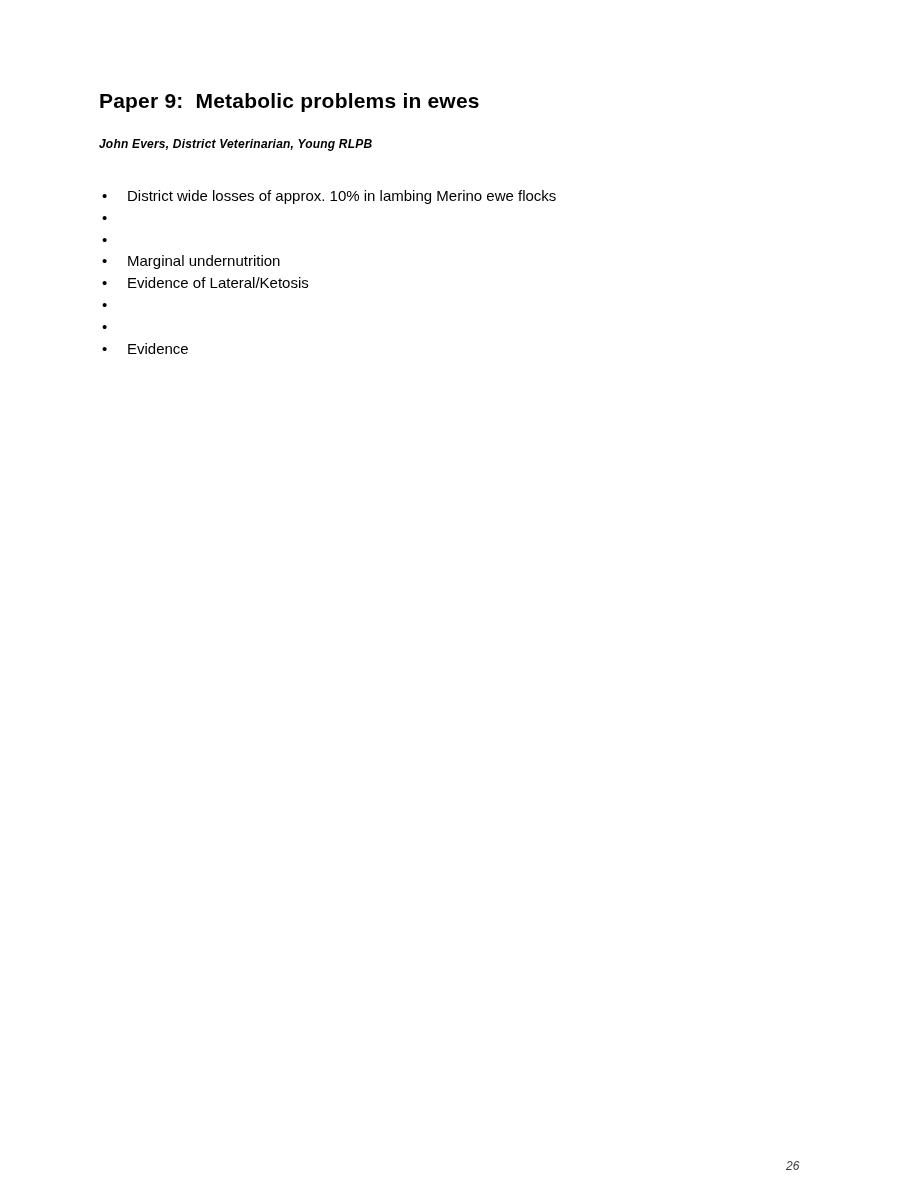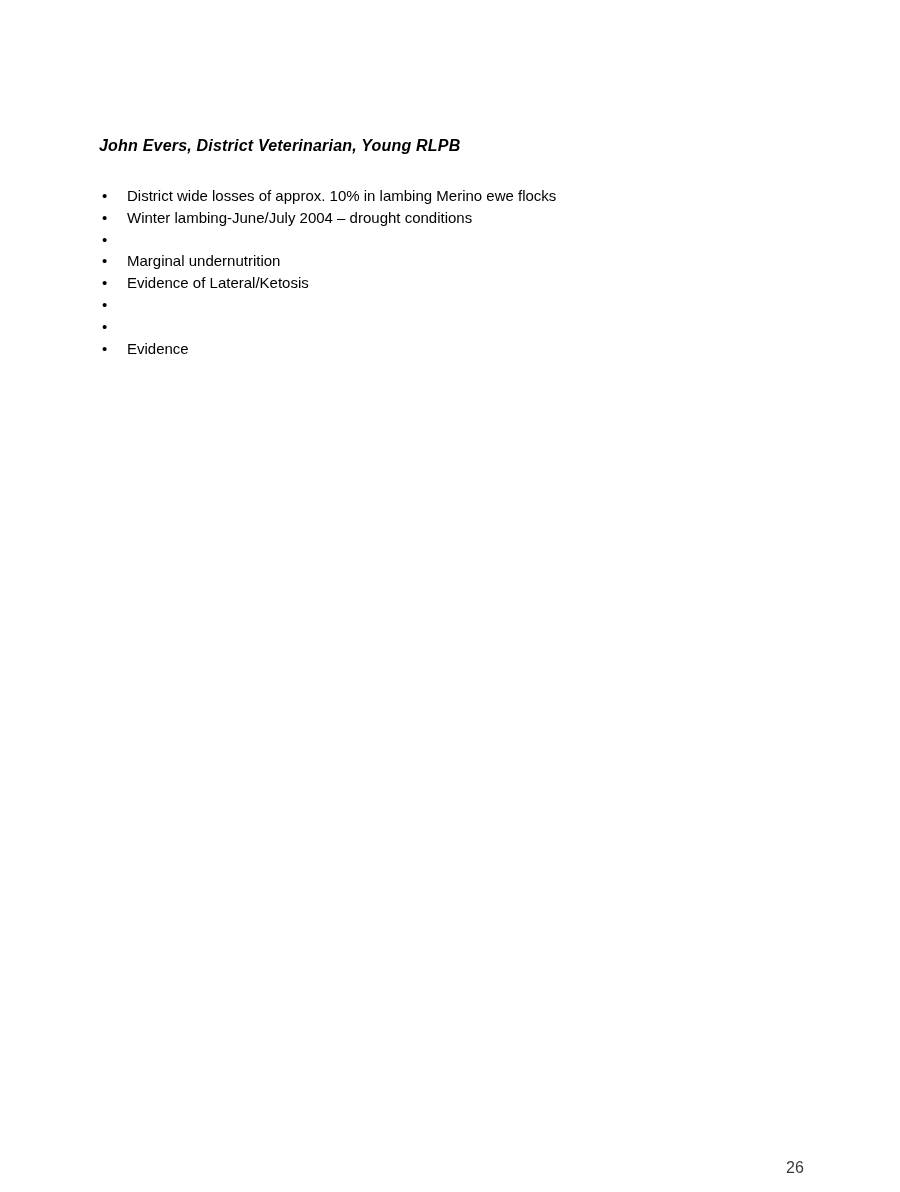--- a/index.html
+++ b/index.html
@@ -24,21 +24,21 @@
     font-size: 21px;
     font-weight: bold;
     color: #000000;
     white-space: pre-wrap;
     letter-spacing: 0.2px;
   }
   .doc-subtitle {
     position: absolute;
     left: 99px;
     top: 137px;
-    font-size: 16px;
+    font-size: 12px;
     font-weight: bold;
     font-style: italic;
     color: #000000;
     letter-spacing: 0.2px;
   }
   .bullet-list {
     position: absolute;
     left: 99px;
     top: 185px;
     list-style: none;
@@ -56,42 +56,43 @@
     padding-left: 3px;
     font-size: 15px;
   }
   .bullet-text {
     white-space: pre-wrap;
   }
   .page-number {
     position: absolute;
     left: 786px;
     top: 1159px;
-    font-size: 16px;
+    font-size: 12px;
     color: #3a3a3a;
+    font-style: italic;
   }
 </style>
 </head>
 <body>
 
 <div class="page">
 
+  <h1 class="doc-title">Paper 9:  Metabolic problems in ewes</h1>
 
   <h2 class="doc-subtitle">John Evers, District Veterinarian, Young RLPB</h2>
 
   <ul class="bullet-list">
 
       <li>
         <span class="bullet-dot">•</span>
         <span class="bullet-text">District wide losses of approx. 10% in lambing Merino ewe flocks</span>
       </li>
 
       <li>
         <span class="bullet-dot">•</span>
-        <span class="bullet-text">Winter lambing-June/July 2004 – drought conditions</span>
       </li>
 
       <li>
         <span class="bullet-dot">•</span>
       </li>
 
       <li>
         <span class="bullet-dot">•</span>
         <span class="bullet-text">Marginal undernutrition</span>
       </li>

